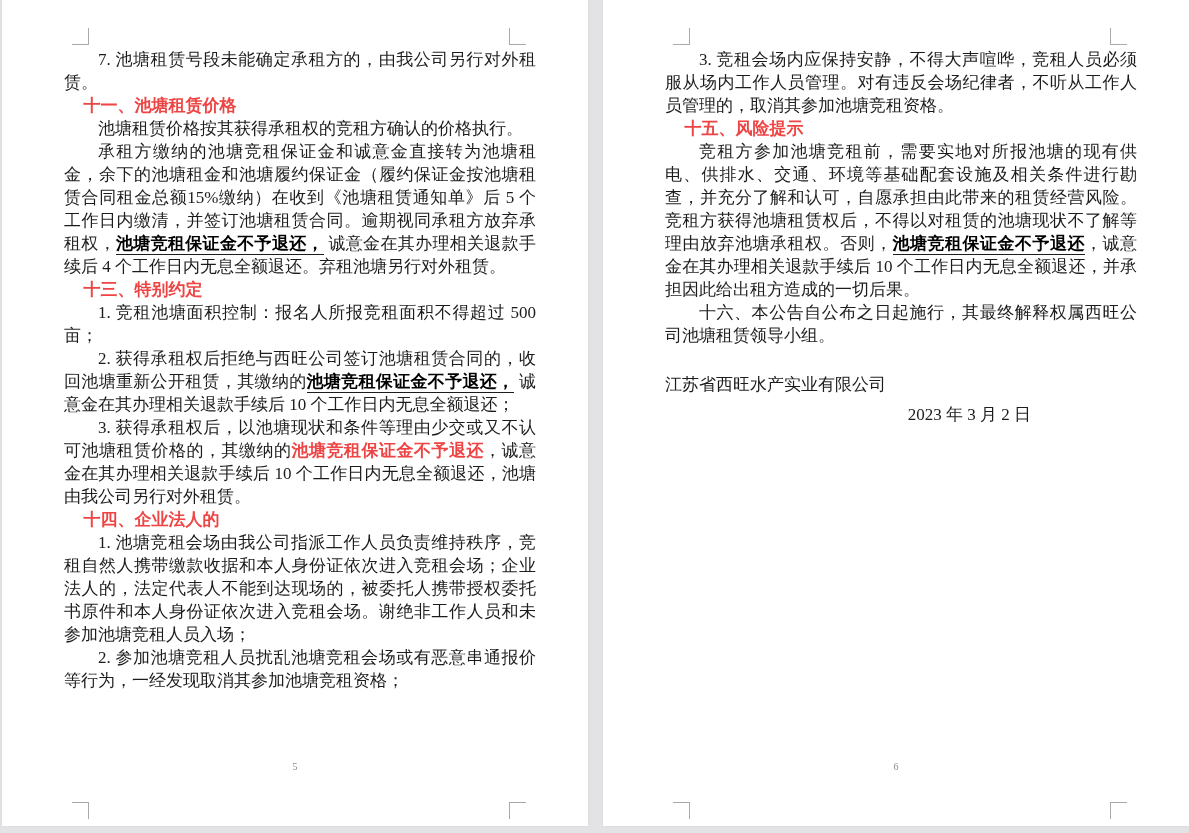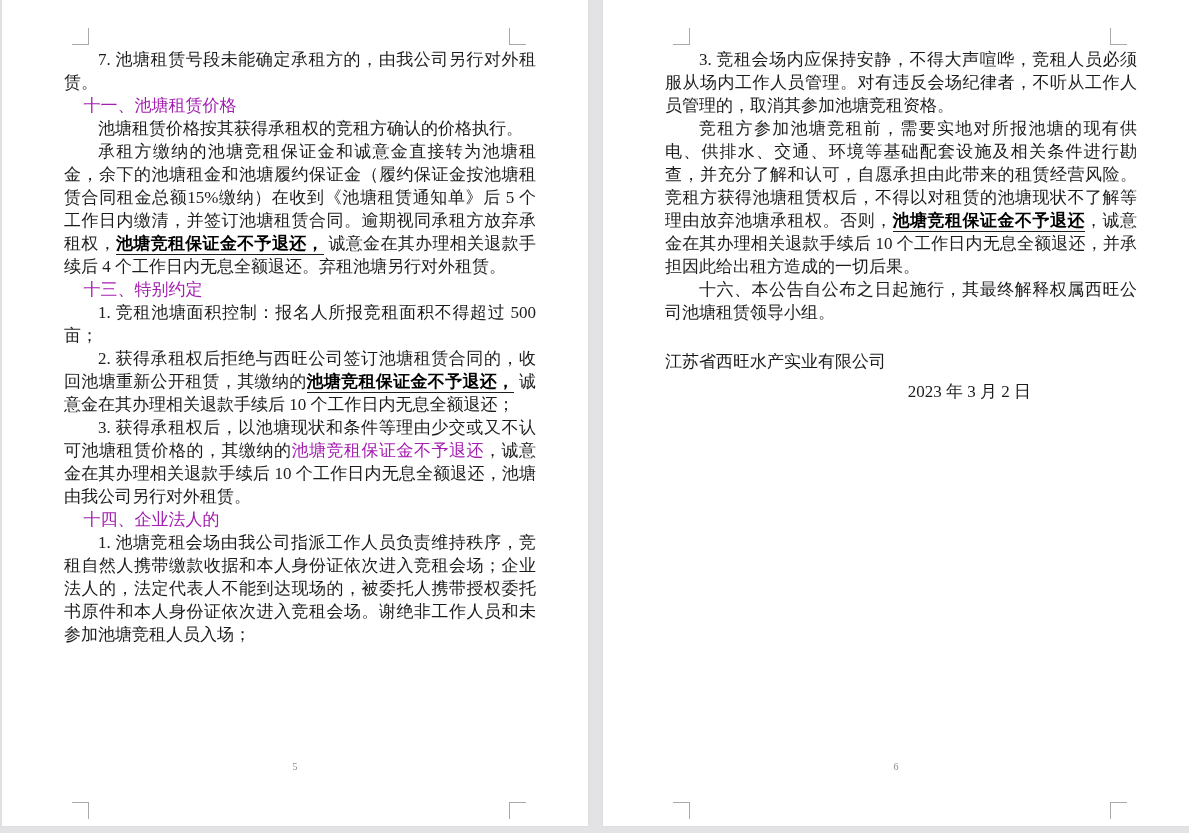--- a/index.html
+++ b/index.html
@@ -27,21 +27,21 @@
     font-size:17px;line-height:23px;
     color:#1c1c1c;
     text-align:justify;
     word-break:break-all;
   }
   .text-col p{margin:0;padding:0;}
   p.body{text-indent:2em;}
   p.heading{text-indent:1.15em;font-weight:bold;color:#000;}
   p.signature{text-align:left;padding-right:58px;margin-top:26px !important;text-indent:0;}
   p.date{text-align:right;padding-right:106px;margin-top:7px !important;text-indent:0;}
-  .seg-b{font-weight:normal;color:#a21caf;}
+  .seg-b{font-weight:bold;color:#ef4444;}
   .seg-bu{font-weight:bold;color:#000;border-bottom:1.5px solid #1c1c1c;padding-bottom:1px;}
   .page-num{
     position:absolute;top:761px;left:0;width:100%;
     text-align:center;font-size:10px;color:#8a8a8a;
     font-family:"Liberation Serif",serif;
   }
   .mark{position:absolute;width:16px;height:16px;}
   .mark.tl{left:70px;top:28px;border-right:1px solid #a9a9a9;border-bottom:1px solid #a9a9a9;}
   .mark.tr{right:62px;top:28px;border-left:1px solid #a9a9a9;border-bottom:1px solid #a9a9a9;}
   .mark.bl{left:70px;top:802px;border-right:1px solid #a9a9a9;border-top:1px solid #a9a9a9;}
@@ -61,31 +61,33 @@
         <p class="body"><span>7. 池塘租赁号段未能确定承租方的，由我公司另行对外租赁。</span></p>
         <p class="heading"><span class="seg-b">十一、池塘租赁价格</span></p>
         <p class="body"><span>池塘租赁价格按其获得承租权的竞租方确认的价格执行。</span></p>
         <p class="body"><span>承租方缴纳的池塘竞租保证金和诚意金直接转为池塘租金，余下的池塘租金和池塘履约保证金（履约保证金按池塘租赁合同租金总额15%缴纳）在收到《池塘租赁通知单》后 5 个工作日内缴清，并签订池塘租赁合同。逾期视同承租方放弃承租权，</span><span class="seg-bu">池塘竞租保证金不予退还，</span><span> 诚意金在其办理相关退款手续后 4 个工作日内无息全额退还。弃租池塘另行对外租赁。</span></p>
         <p class="heading"><span class="seg-b">十三、特别约定</span></p>
         <p class="body"><span>1. 竞租池塘面积控制：报名人所报竞租面积不得超过 500 亩；</span></p>
         <p class="body"><span>2. 获得承租权后拒绝与西旺公司签订池塘租赁合同的，收回池塘重新公开租赁，其缴纳的</span><span class="seg-bu">池塘竞租保证金不予退还，</span><span> 诚意金在其办理相关退款手续后 10 个工作日内无息全额退还；</span></p>
         <p class="body"><span>3. 获得承租权后，以池塘现状和条件等理由少交或又不认可池塘租赁价格的，其缴纳的</span><span class="seg-b">池塘竞租保证金不予退还</span><span>，诚意金在其办理相关退款手续后 10 个工作日内无息全额退还，池塘由我公司另行对外租赁。</span></p>
         <p class="heading"><span class="seg-b">十四、企业法人的</span></p>
         <p class="body"><span>1. 池塘竞租会场由我公司指派工作人员负责维持秩序，竞租自然人携带缴款收据和本人身份证依次进入竞租会场；企业法人的，法定代表人不能到达现场的，被委托人携带授权委托书原件和本人身份证依次进入竞租会场。谢绝非工作人员和未参加池塘竞租人员入场；</span></p>
+        <p class="body"><span>2. 参加池塘竞租人员扰乱池塘竞租会场或有恶意串通报价等行为，一经发现取消其参加池塘竞租资格；</span></p>
       </div>
     <div class="page-num">5</div>
   </div>
 
   <div class="page right-page">
     <div class="mark tl"></div>
     <div class="mark tr"></div>
     <div class="mark bl"></div>
     <div class="mark br"></div>
     <div class="text-col">
         <p class="body"><span>3. 竞租会场内应保持安静，不得大声喧哗，竞租人员必须服从场内工作人员管理。对有违反会场纪律者，不听从工作人员管理的，取消其参加池塘竞租资格。</span></p>
+        <p class="heading"><span class="seg-b">十五、风险提示</span></p>
         <p class="body"><span>竞租方参加池塘竞租前，需要实地对所报池塘的现有供电、供排水、交通、环境等基础配套设施及相关条件进行勘查，并充分了解和认可，自愿承担由此带来的租赁经营风险。竞租方获得池塘租赁权后，不得以对租赁的池塘现状不了解等理由放弃池塘承租权。否则，</span><span class="seg-bu">池塘竞租保证金不予退还</span><span>，诚意金在其办理相关退款手续后 10 个工作日内无息全额退还，并承担因此给出租方造成的一切后果。</span></p>
         <p class="body"><span>十六、本公告自公布之日起施行，其最终解释权属西旺公司池塘租赁领导小组。</span></p>
         <p class="signature"><span>江苏省西旺水产实业有限公司</span></p>
         <p class="date"><span>2023 年 3 月 2 日</span></p>
       </div>
     <div class="page-num">6</div>
   </div>
 
 </div>
 

